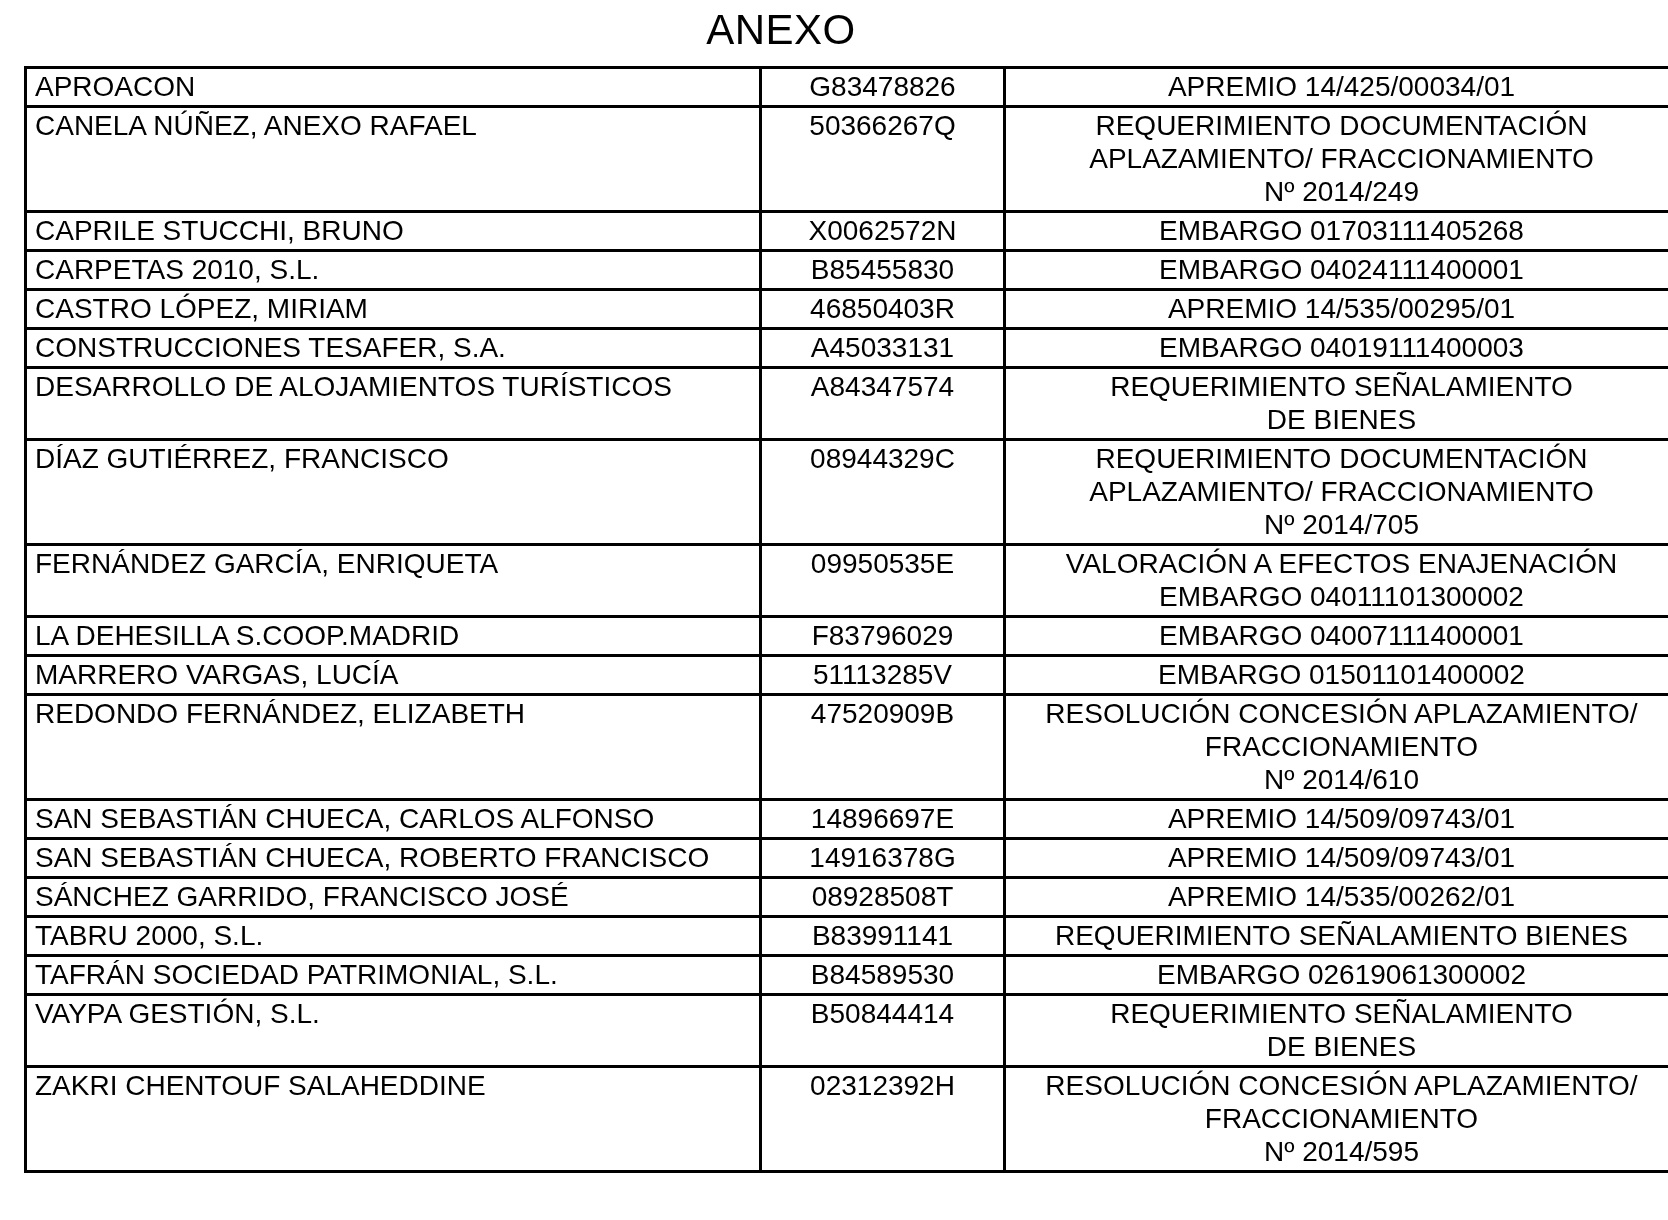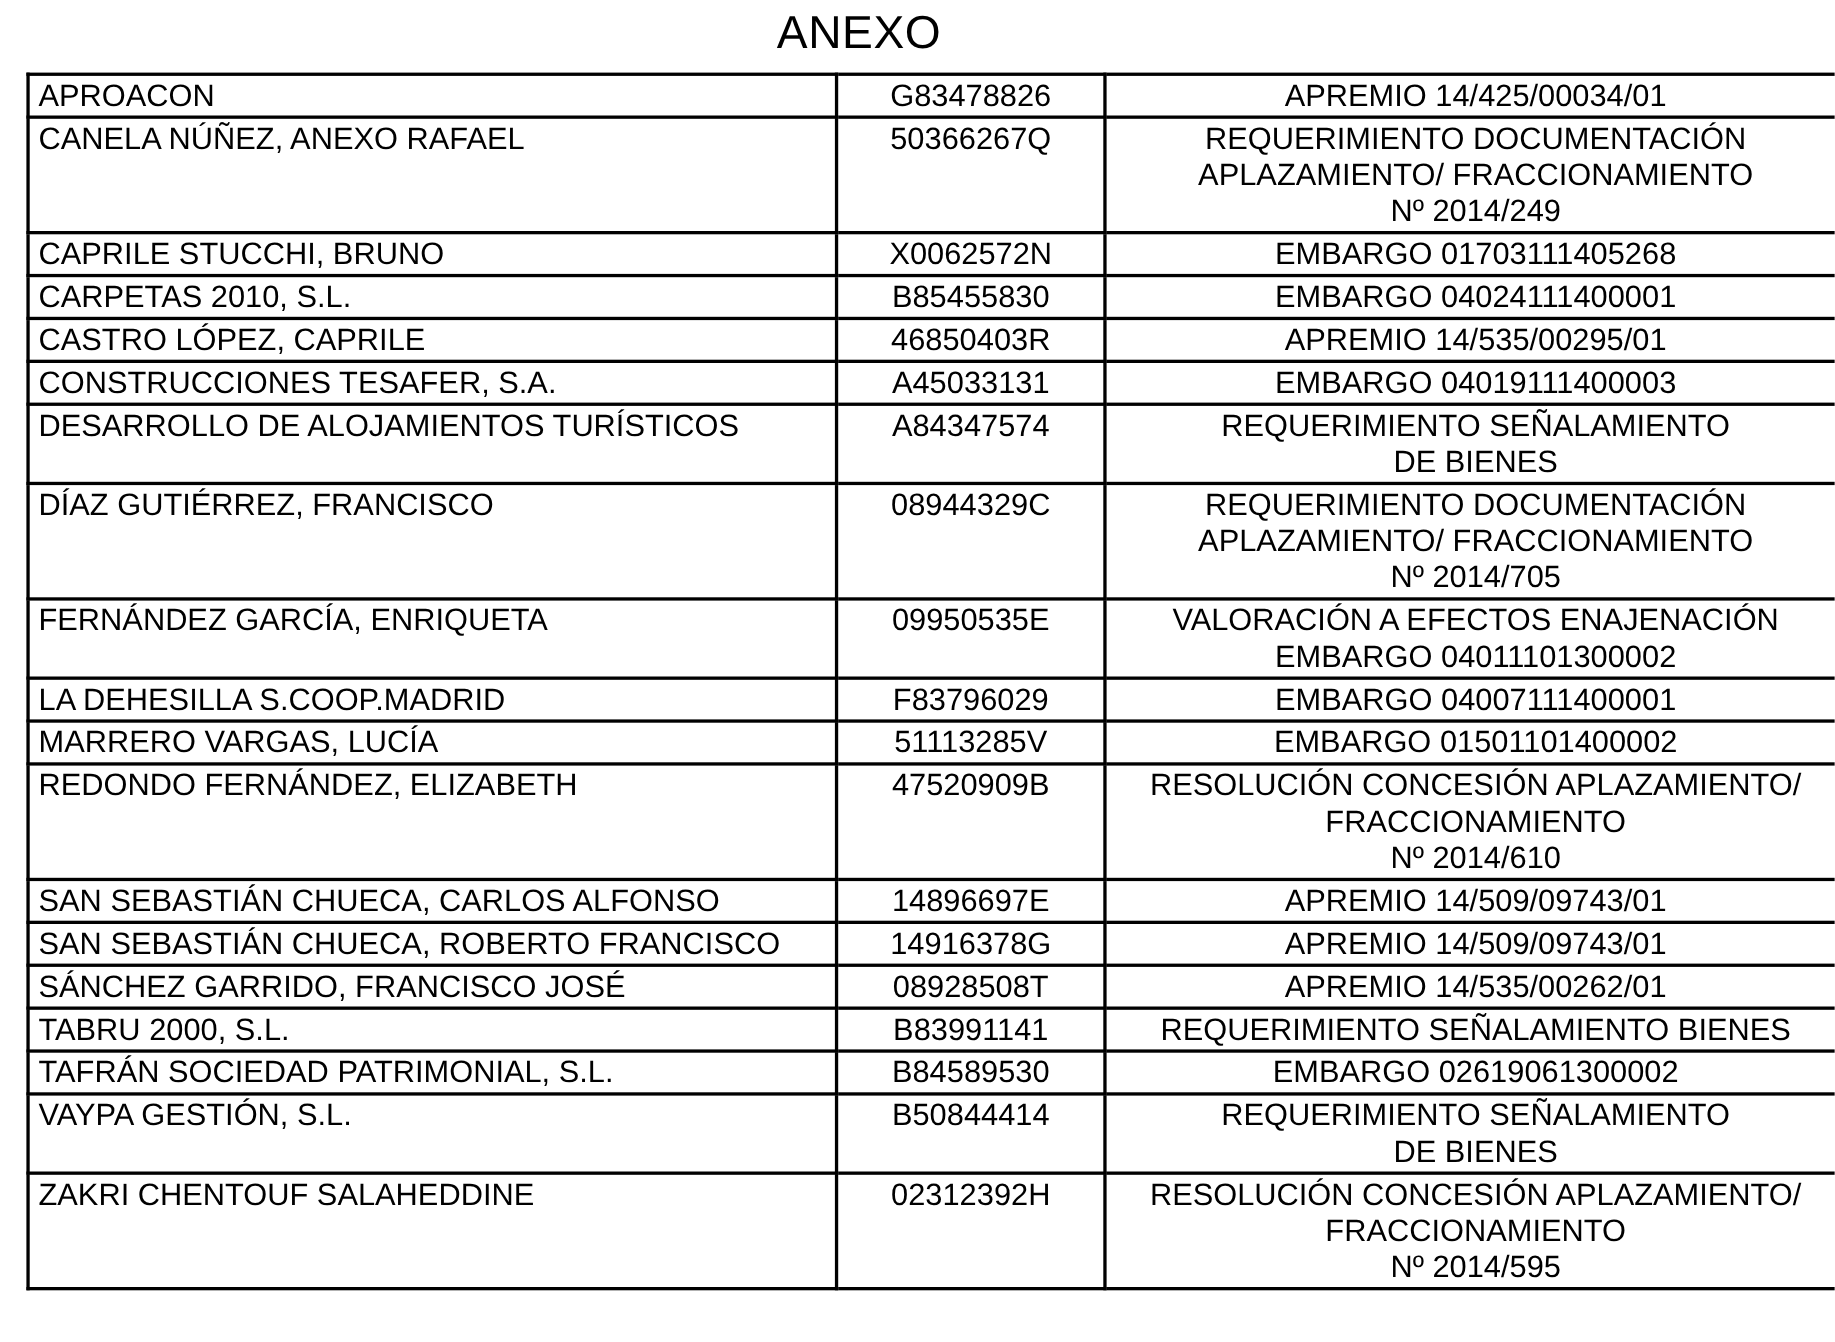--- a/index.html
+++ b/index.html
@@ -71,21 +71,21 @@
         <td class="c-name">CAPRILE STUCCHI, BRUNO</td>
         <td class="c-nif">X0062572N</td>
         <td class="c-proc">EMBARGO 01703111405268</td>
       </tr>
       <tr>
         <td class="c-name">CARPETAS 2010, S.L.</td>
         <td class="c-nif">B85455830</td>
         <td class="c-proc">EMBARGO 04024111400001</td>
       </tr>
       <tr>
-        <td class="c-name">CASTRO LÓPEZ, CAPRILE</td>
+        <td class="c-name">CASTRO LÓPEZ, MIRIAM</td>
         <td class="c-nif">46850403R</td>
         <td class="c-proc">APREMIO 14/535/00295/01</td>
       </tr>
       <tr>
         <td class="c-name">CONSTRUCCIONES TESAFER, S.A.</td>
         <td class="c-nif">A45033131</td>
         <td class="c-proc">EMBARGO 04019111400003</td>
       </tr>
       <tr>
         <td class="c-name">DESARROLLO DE ALOJAMIENTOS TURÍSTICOS</td>

